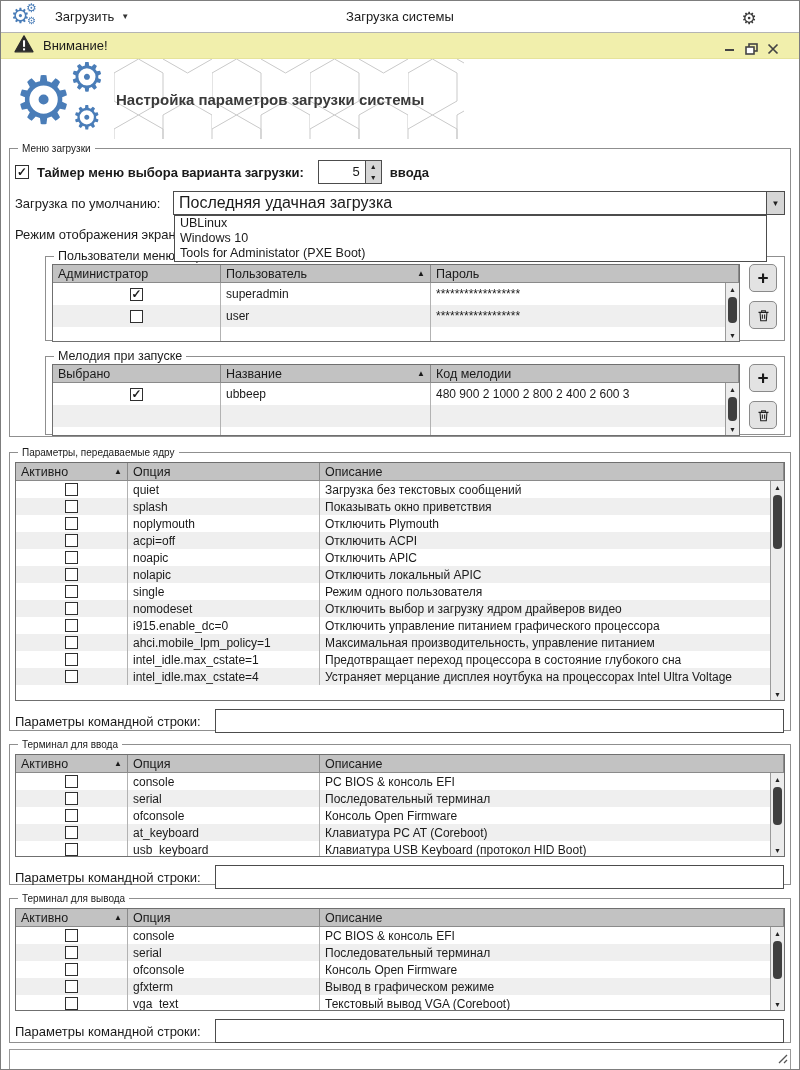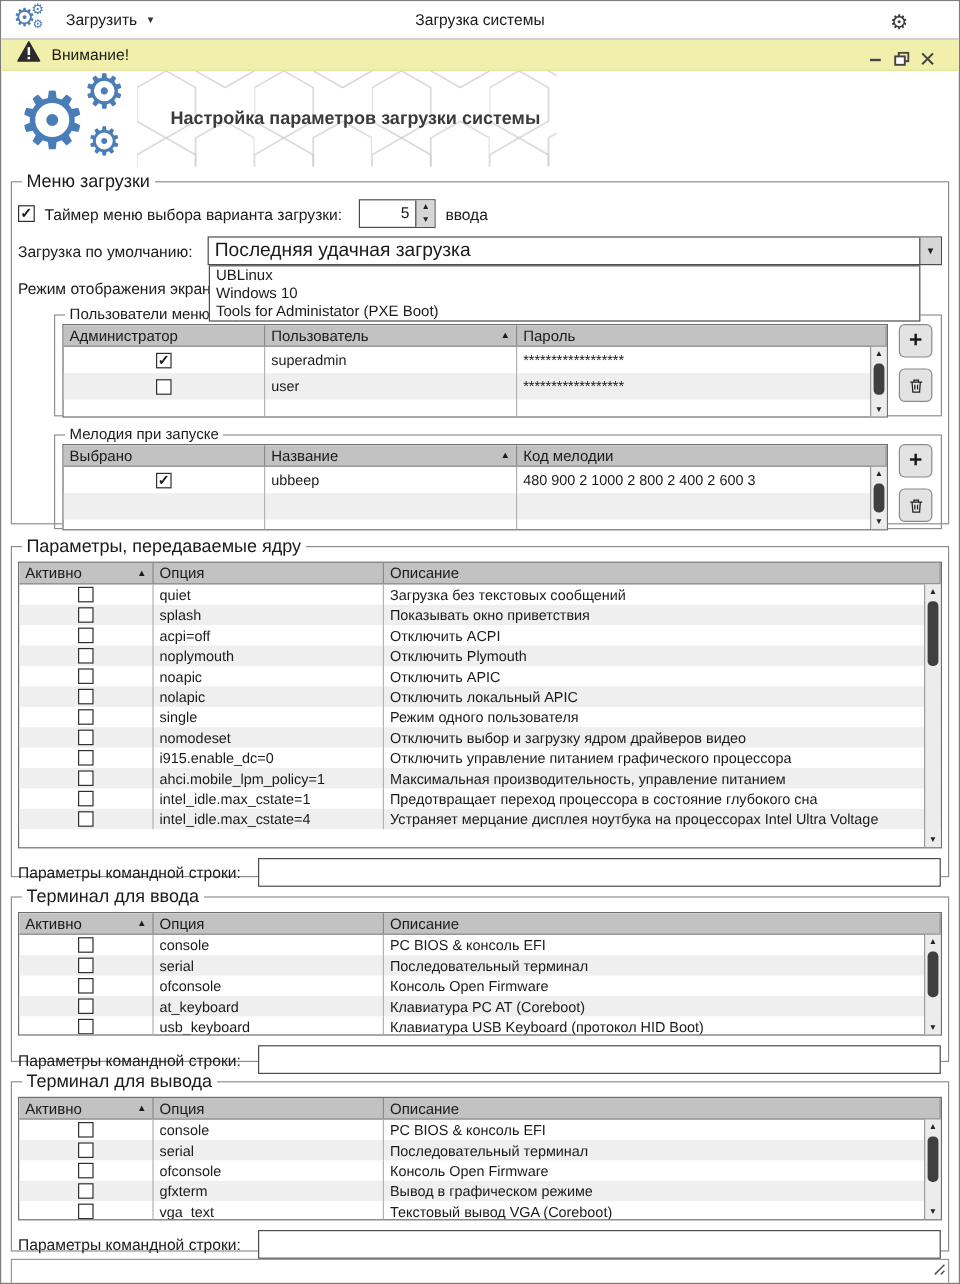--- a/index.html
+++ b/index.html
@@ -27,38 +27,38 @@
   .warnbar .txt { font-size:13px; }
 
   
   .apphdr { height:81px; position:relative; }
   .logo { position:absolute; left:13px; top:2px; width:102px; height:78px; color:#4a7db8; }
   .logo .g { position:absolute; line-height:1; }
   .logo .g1 { font-size:66px; left:0; top:6px; }
   .logo .g2 { font-size:40px; left:55px; top:-4px; }
   .logo .g3 { font-size:33px; left:58px; top:40px; }
   .hexband { position:absolute; left:113px; top:0; width:350px; height:80px; }
-  .hexband .ttl { position:absolute; left:28px; top:50%; transform:translateY(-50%); font-size:15px; font-weight:bold; color:#3a3a3a; white-space:nowrap; }
+  .hexband .ttl { position:absolute; left:2px; top:50%; transform:translateY(-50%); font-size:15px; font-weight:bold; color:#3a3a3a; white-space:nowrap; }
 
   
   fieldset.grp { border:1px solid #8f8f8f; margin:0 8px; padding:1px 5px 4px 5px; background:#fff; }
-  fieldset.grp > legend { font-size:15px; padding:0 4px; margin-left:3px; }
+  fieldset.grp > legend { font-size:10px; padding:0 4px; margin-left:3px; }
   .grp-menu { margin-top:3px !important; height:294px; }
   .grp-kernel { margin-top:10px !important; height:284px; }
   .grp-interm { margin-top:8px !important; height:146px; }
   .grp-outterm { margin-top:8px !important; height:150px; }
   fieldset.sub { border:1px solid #8f8f8f; margin:0; padding:1px 6px 4px 6px; }
   fieldset.sub > legend { font-size:12.5px; padding:0 4px; margin-left:2px; white-space:nowrap; }
 
   
   .frow { display:flex; align-items:center; }
   .lbl { font-size:13px; }
   .cb { width:14px; height:14px; border:1px solid #2f2f2f; background:#fff; display:inline-flex; align-items:center; justify-content:center; font-size:12px; font-weight:bold; line-height:1; flex:0 0 auto; }
   .timer-row { margin-top:4px; height:26px; }
-  .timer-row .lbl { margin-left:8px; }
+  .timer-row .lbl { margin-left:8px;font-weight:bold; }
   .spin { display:flex; width:64px; height:24px; border:1px solid #4c4c4c; margin-left:14px; }
   .spin-val { flex:1; text-align:right; padding-right:5px; font-size:13px; line-height:22px; }
   .spin-btns { width:16px; border-left:1px solid #4c4c4c; background:#d6d6d6; display:flex; flex-direction:column; }
   .spin-btns .sbn { flex:1; display:flex; align-items:center; justify-content:center; font-size:7px; color:#222; line-height:1; }
   .unit { margin-left:9px; }
 
   .defboot-row { margin-top:6px; height:24px; }
   .defboot-row .lbl { width:158px; flex:0 0 auto; }
   .combo { flex:1; height:24px; border:1px solid #4c4c4c; display:flex; position:relative; background:#fff; }
   .combo-text { flex:1; font-size:16px; line-height:22px; padding-left:5px; white-space:nowrap; overflow:hidden; }
@@ -373,29 +373,29 @@
           <div class="tcell ccell c0">
             <div class="cb"></div>
           </div>
           <div class="tcell c1">splash</div>
           <div class="tcell c2">Показывать окно приветствия</div>
         </div>
         <div class="trow">
           <div class="tcell ccell c0">
             <div class="cb"></div>
           </div>
+          <div class="tcell c1">noplymouth</div>
+          <div class="tcell c2">Отключить Plymouth</div>
+        </div>
+        <div class="trow">
+          <div class="tcell ccell c0">
+            <div class="cb"></div>
+          </div>
           <div class="tcell c1">acpi=off</div>
           <div class="tcell c2">Отключить ACPI</div>
-        </div>
-        <div class="trow">
-          <div class="tcell ccell c0">
-            <div class="cb"></div>
-          </div>
-          <div class="tcell c1">noplymouth</div>
-          <div class="tcell c2">Отключить Plymouth</div>
         </div>
         <div class="trow">
           <div class="tcell ccell c0">
             <div class="cb"></div>
           </div>
           <div class="tcell c1">noapic</div>
           <div class="tcell c2">Отключить APIC</div>
         </div>
         <div class="trow">
           <div class="tcell ccell c0">

